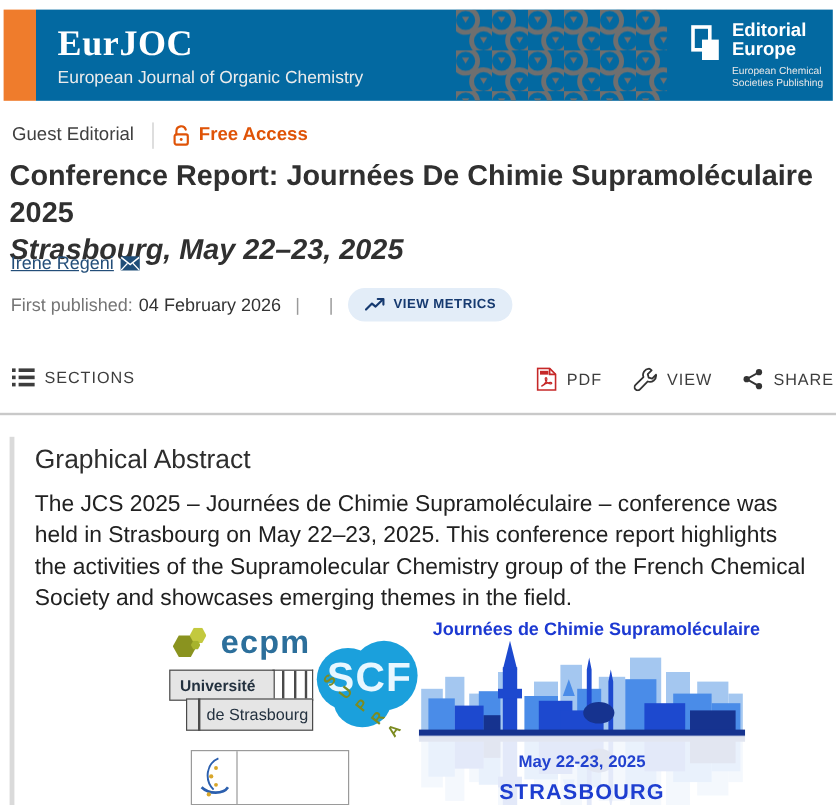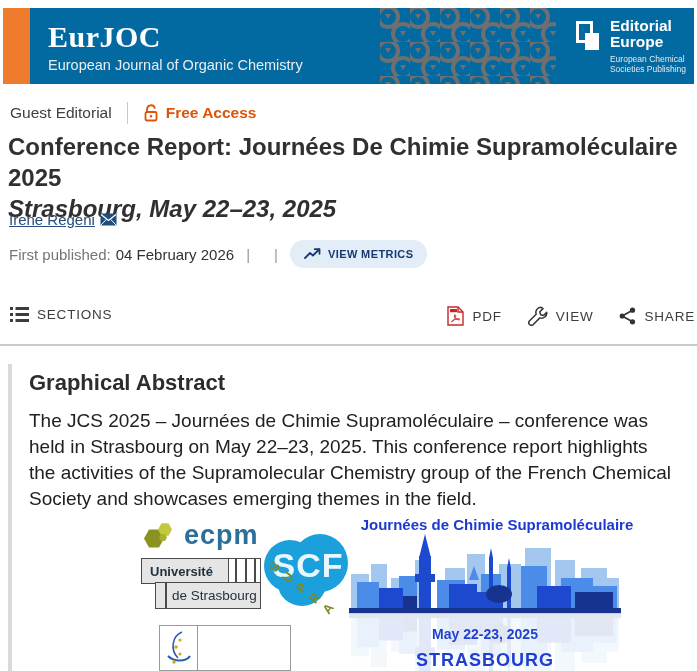--- a/index.html
+++ b/index.html
@@ -49,21 +49,21 @@
   
   .toolbar { position:absolute; left:0; top:300px; width:697px; height:36px; }
   .tb-left { position:absolute; left:10px; top:6px; display:flex; align-items:center; gap:10px; cursor:pointer; }
   .tb-right { position:absolute; right:2px; top:6px; display:flex; align-items:center; gap:26px; }
   .tb-item { display:flex; align-items:center; gap:8px; cursor:pointer; }
   .tb-label { font-size:13.5px; color:#3d3d3d; letter-spacing:.8px; }
   .divider { position:absolute; left:0; top:344px; width:697px; height:2px; background:#c9c9c9; }
 
   
   .section { position:absolute; left:8px; top:364px; width:685px; border-left:4px solid #dadada; padding-left:17px; }
-  .section-heading { font-size:22px; font-weight:bold; color:#2d2d2d; margin-top:6px; }
+  .section-heading { font-size:22px; font-weight:normal; color:#2d2d2d; margin-top:6px; }
   .abstract-text { margin-top:12px; width:648px; font-size:19px; line-height:26px; color:#212121; }
 
   
   .figure { position:relative; margin-top:8px; height:190px; }
 
   .ecpm-logo { position:absolute; left:115px; top:0px; display:flex; align-items:center; gap:6px; }
   .hexwrap { position:relative; width:34px; height:30px; }
   .hex { position:absolute; clip-path:polygon(25% 5%, 75% 5%, 100% 50%, 75% 95%, 25% 95%, 0% 50%); }
   .hex1 { left:0; top:8px; width:20px; height:20px; background:#8a931f; }
   .hex2 { left:14px; top:2px; width:14px; height:14px; background:#c3c93e; }

